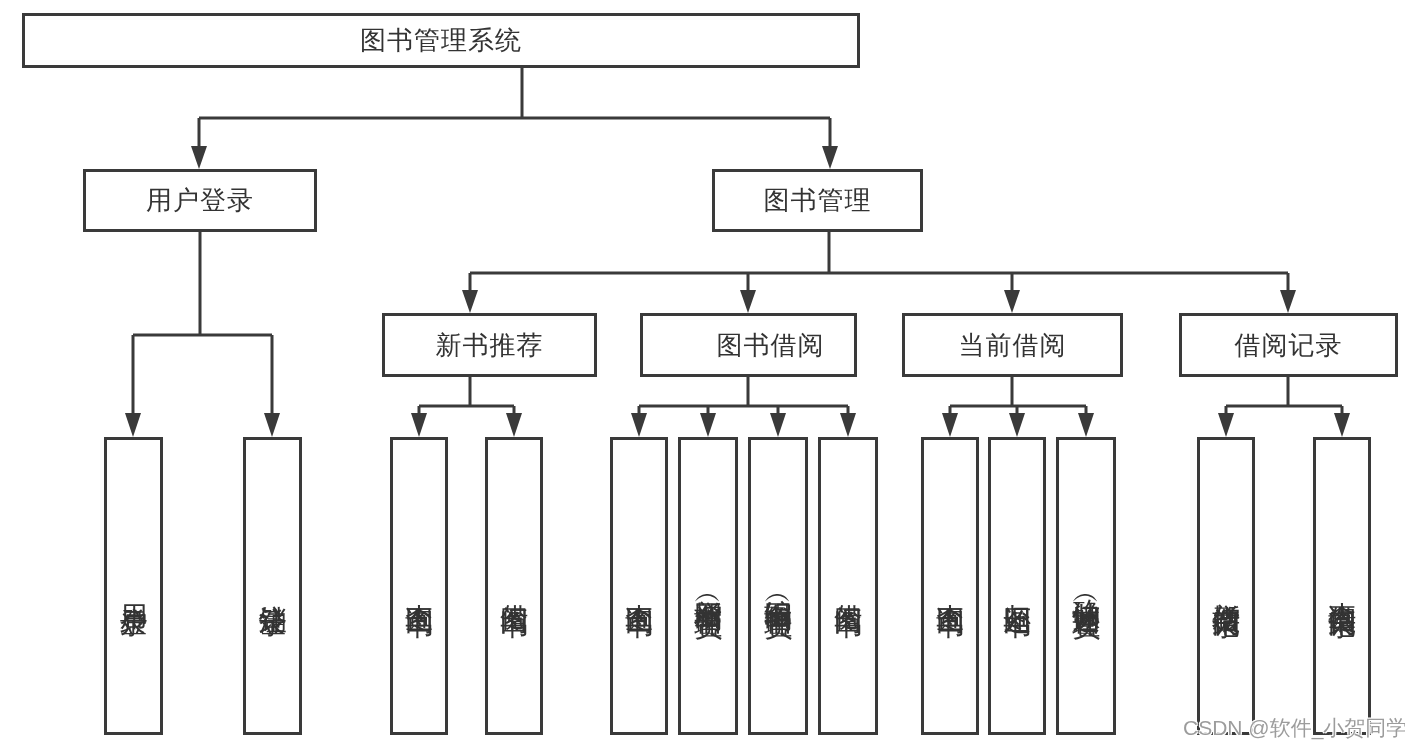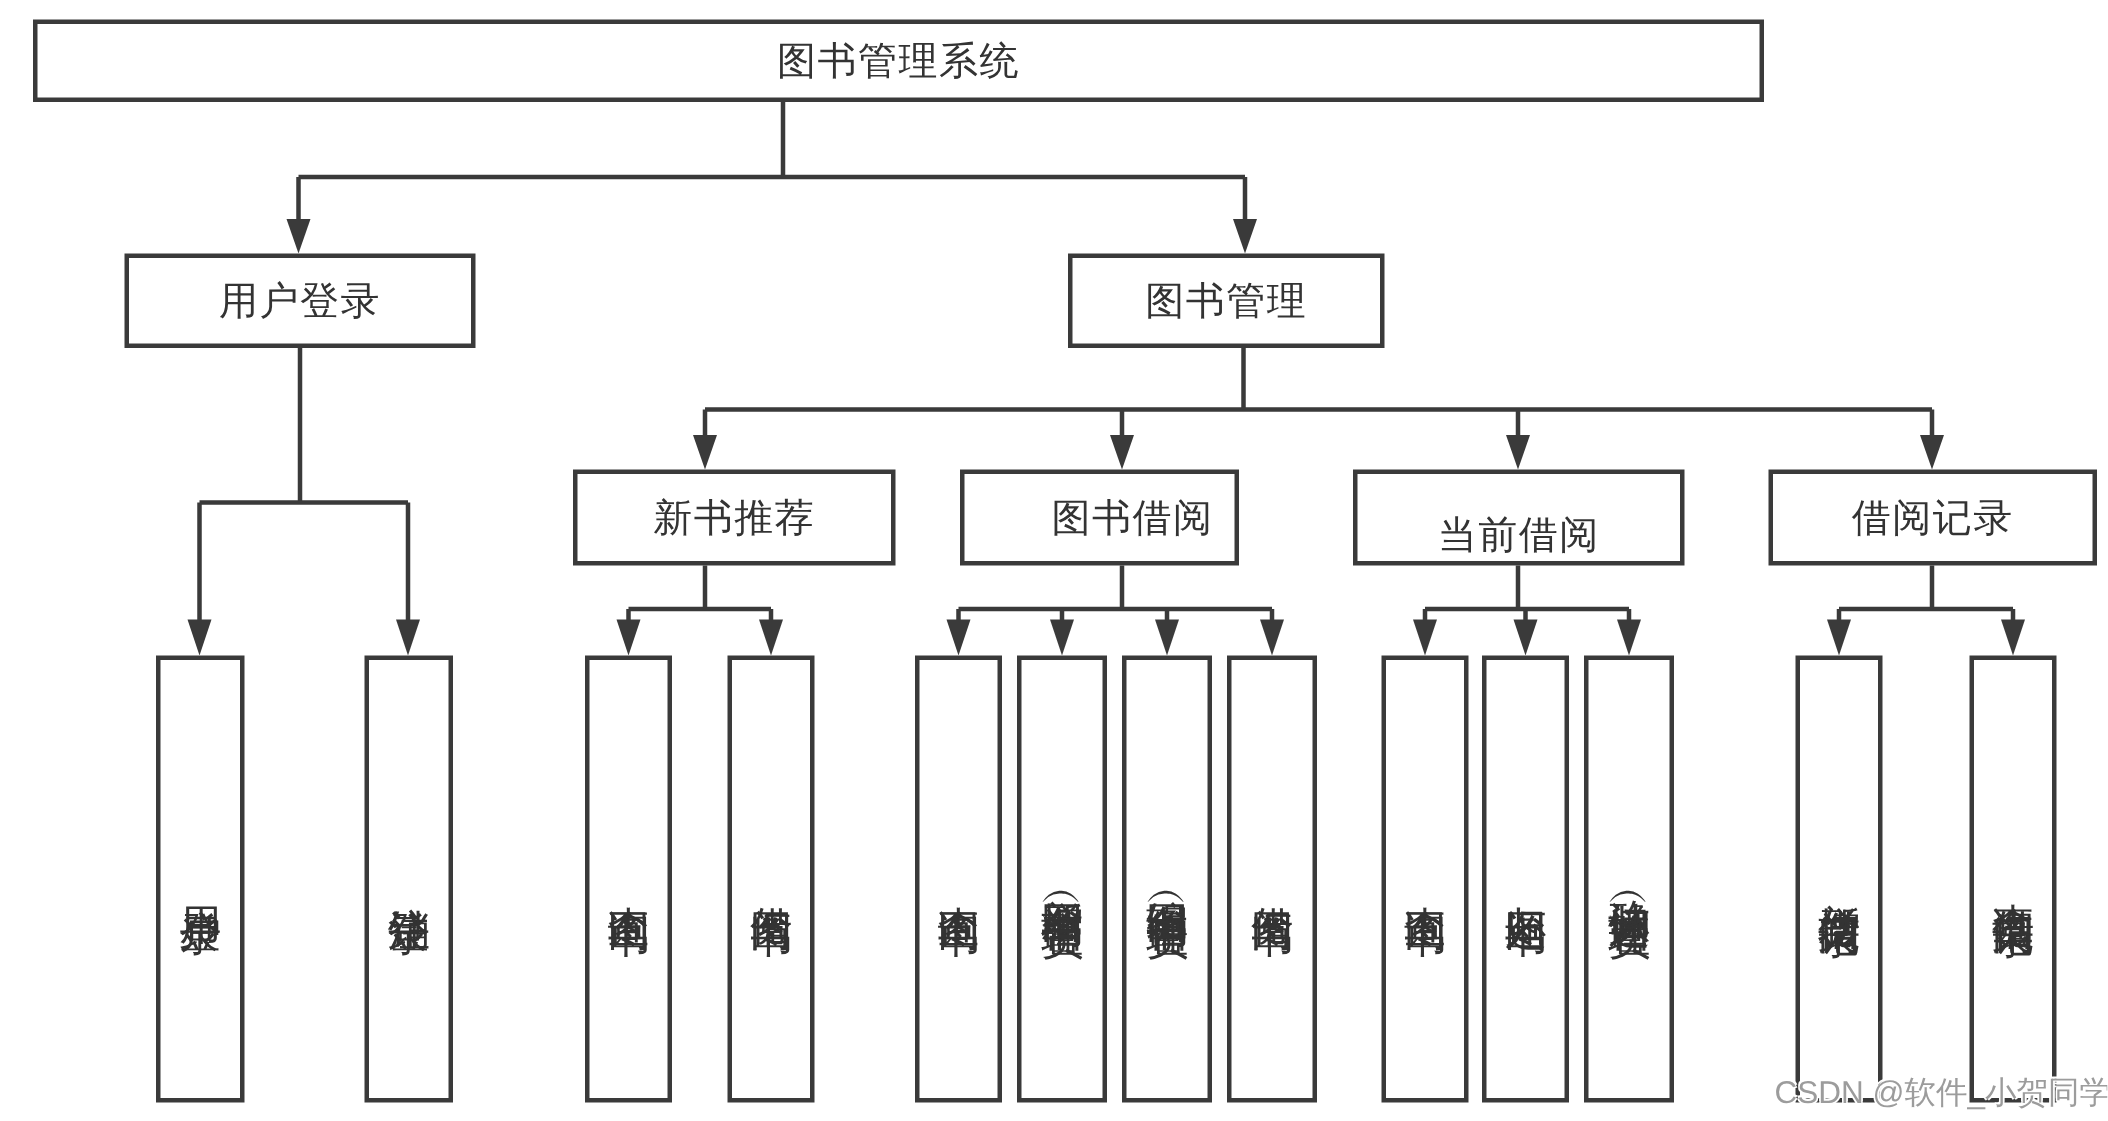--- a/index.html
+++ b/index.html
@@ -107,38 +107,38 @@
       <polygon points="1009,413 1025,413 1017,437"></polygon>
       <polygon points="1078,413 1094,413 1086,437"></polygon>
     </g>
     <g>
       <path d="M1288 374 L1288 406 M1226 406 L1342 406 M1226 406 L1226 418 M1342 406 L1342 418"></path>
       <polygon points="1218,413 1234,413 1226,437"></polygon>
       <polygon points="1334,413 1350,413 1342,437"></polygon>
     </g>
   </svg>
 
-  <div class="box hbox" style="left:22px; top:13px; width:1154px; height:55px;">
+  <div class="box hbox" style="left:22px; top:13px; width:838px; height:55px;">
     <span class="lbl">图书管理系统</span>
   </div>
 
   <div class="box hbox" style="left:83px; top:169px; width:234px; height:63px;">
     <span class="lbl">用户登录</span>
   </div>
   <div class="box hbox" style="left:712px; top:169px; width:211px; height:63px;">
     <span class="lbl">图书管理</span>
   </div>
 
   <div class="box hbox" style="left:362px; top:313px; width:215px; height:64px;margin-left:20px;">
     <span class="lbl">新书推荐</span>
   </div>
-  <div class="box hbox" style="left:640px; top:313px; width:186px; height:64px;padding-left:44px;">
+  <div class="box hbox" style="left:640px; top:313px; width:217px; height:64px;padding-left:44px;">
     <span class="lbl">图书借阅</span>
   </div>
-  <div class="box hbox" style="left:902px; top:313px; width:221px; height:64px;align-items:flex-end;">
+  <div class="box hbox" style="left:902px; top:313px; width:221px; height:64px;">
     <span class="lbl">当前借阅</span>
   </div>
   <div class="box hbox" style="left:1179px; top:313px; width:219px; height:64px;">
     <span class="lbl">借阅记录</span>
   </div>
 
   <div class="box leafbox" style="left:104px; top:437px; width:59px; height:298px;">
     <span class="lbl">用户登录</span>
   </div>
   <div class="box leafbox" style="left:243px; top:437px; width:59px; height:298px;">

